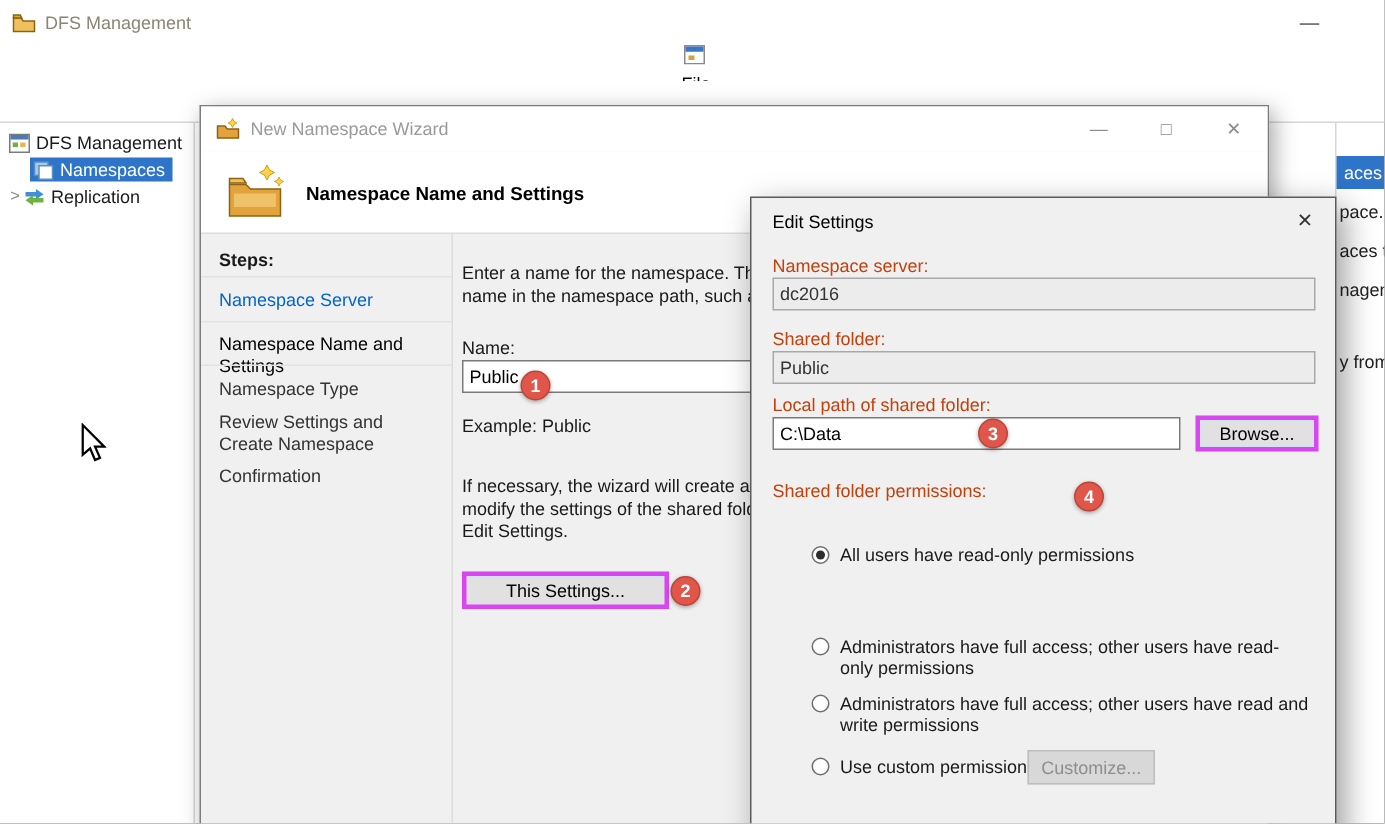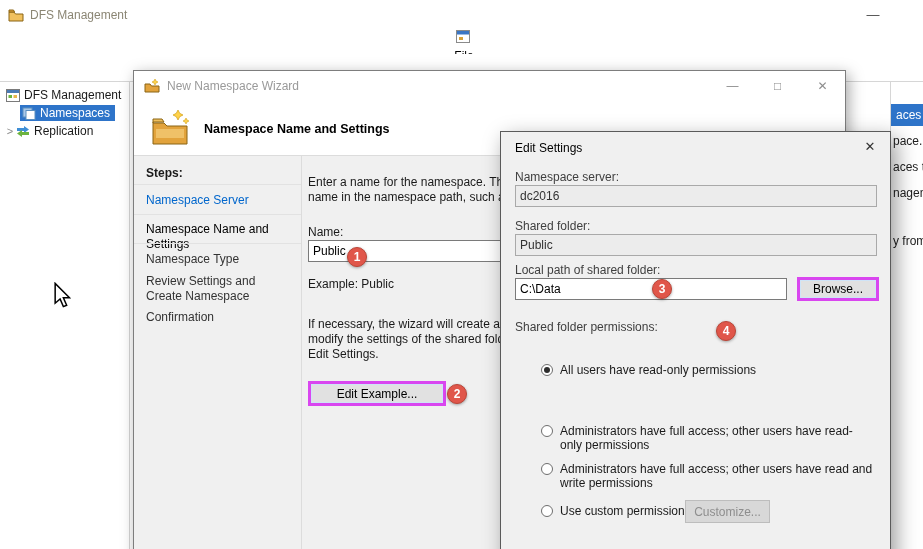--- a/index.html
+++ b/index.html
@@ -64,21 +64,21 @@
 
   .badge { position:absolute; width:20px; height:20px; border-radius:50%; background:#e0564a;
            border:1px solid #bb4538; color:#fff; font-weight:bold; font-size:12px;
            display:flex; align-items:center; justify-content:center; box-shadow:0 1px 3px rgba(0,0,0,.35); z-index:5; }
 
   
   .editdlg { left:500px; top:131px; width:391px; height:440px; background:#f0f0f0;
              border:1px solid #5a5a5a; box-shadow:5px 7px 20px rgba(0,0,0,.4); z-index:20; }
   .ed-title { left:14px; top:9px; color:#000; }
   .ed-close { right:10px; top:7px; color:#333; font-size:13px; width:20px; text-align:center; }
-  .ed-label { left:14px; color:#404040; }
+  .ed-label { left:14px; color:#c2410c; }
   .radio-row { position:absolute; left:40px; display:flex; gap:7px; align-items:flex-start; width:332px; }
   .radio-circle { width:12px; height:12px; border:1px solid #6e6e6e; border-radius:50%; background:#fff;
                   flex:none; margin-top:1px; display:flex; align-items:center; justify-content:center; }
   .radio-dot { width:6px; height:6px; border-radius:50%; background:transparent; }
   .radio-dot.on { background:#2d2d2d; }
   .radio-label { color:#1a1a1a; line-height:14px; }
 
   .cursor { z-index:50; left:53px; top:282px; }
 </style>
 </head>
@@ -218,21 +218,21 @@
     <span class="abs wiz-text" style="left:174px;top:154px">Name:</span>
     <input class="textbox" style="left: 174px; top: 169px; width: 322px;" value="Public">
     <span class="badge" style="left:213px;top:176px">1</span>
 
     <span class="abs wiz-text" style="left:174px;top:206px">Example: Public</span>
 
     <span class="abs wiz-text" style="left:174px;top:246px">If necessary, the wizard will create a shar</span>
     <span class="abs wiz-text" style="left:174px;top:261px">modify the settings of the shared folder, su</span>
     <span class="abs wiz-text" style="left:174px;top:276px">Edit Settings.</span>
 
-    <button class="btn accent" style="left:174px;top:310px;width:138px;height:25px">Edit Example...</button>
+    <button class="btn accent" style="left:174px;top:310px;width:138px;height:25px">This Settings...</button>
     <span class="badge" style="left:313px;top:313px">2</span>
   </div>
 
   <div class="abs editdlg">
     <span class="abs ed-title">Edit Settings</span>
     <span class="abs ed-close">✕</span>
 
     <span class="abs ed-label" style="top:38px">Namespace server:</span>
     <input class="textbox dim" style="left: 14px; top: 53px; width: 362px;" readonly="" value="dc2016">
 

